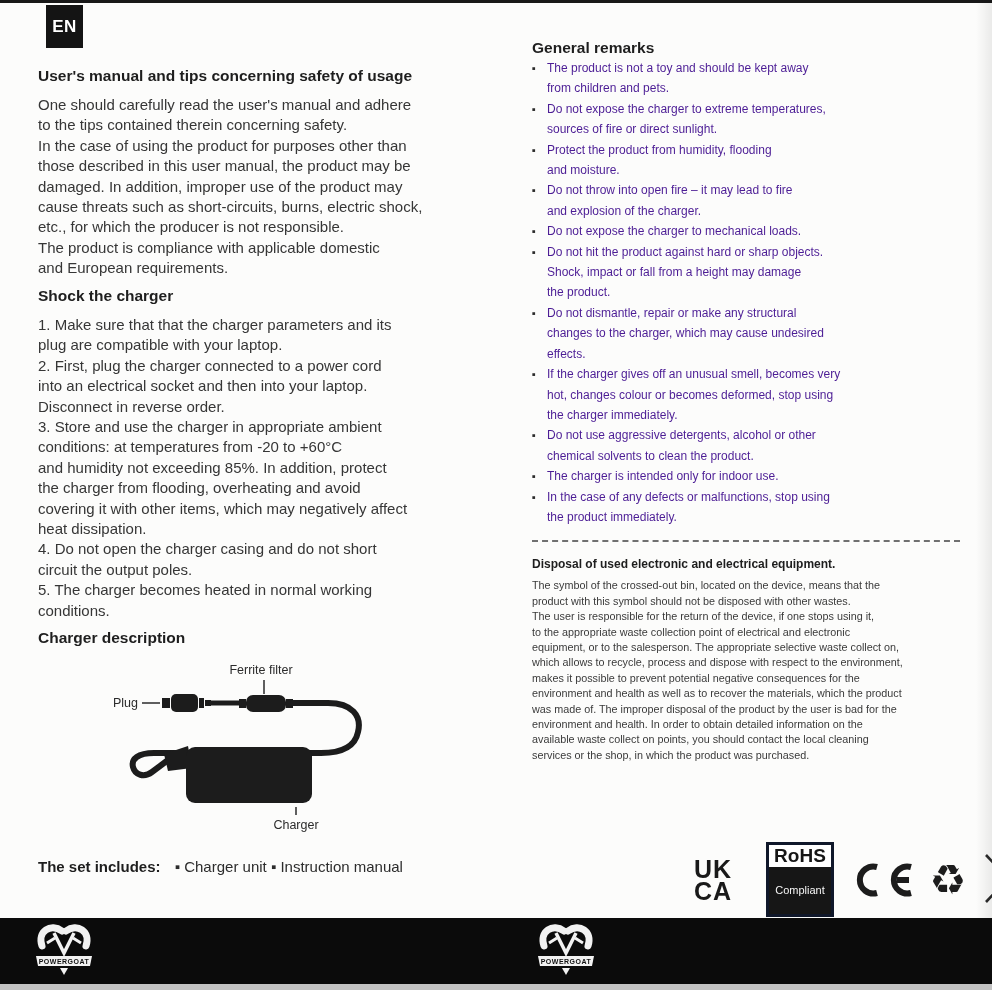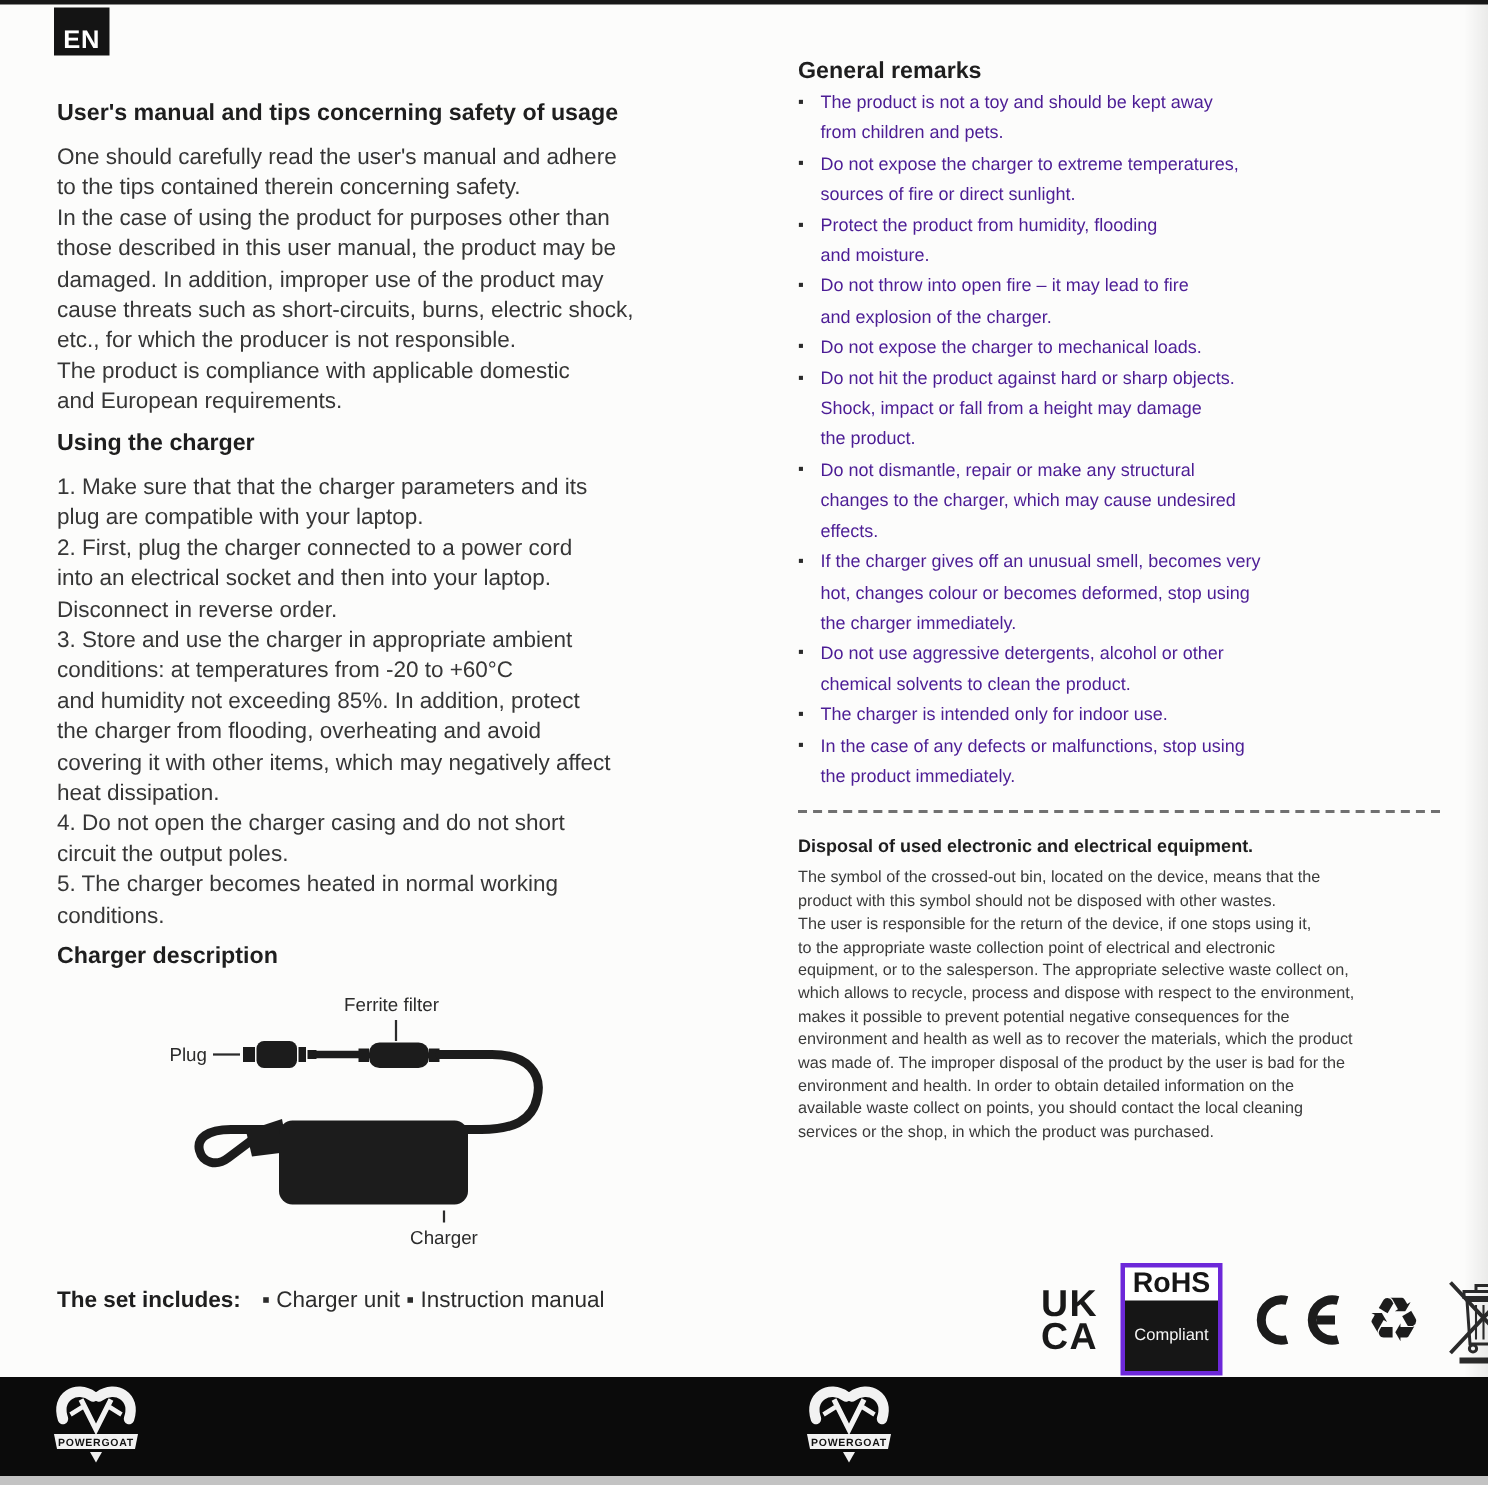--- a/index.html
+++ b/index.html
@@ -10,23 +10,23 @@
   }
   .page {
     position:relative; width:992px; height:990px;
     background:#fcfcfb; overflow:hidden; color:#333;
   }
   .top-edge { position:absolute; top:0; left:0; width:992px; height:3px; background:#181818; }
   .edge-shadow { position:absolute; top:0; right:0; width:16px; height:918px;
     background:linear-gradient(to right, rgba(0,0,0,0), rgba(0,0,0,0.07)); pointer-events:none; }
 
   .en-badge {
-    position:absolute; left:36px; top:5px; width:37px; height:32px;
+    position:absolute; left:46px; top:5px; width:37px; height:43px;
     background:#141414; color:#fff; font-weight:bold; font-size:17px;
-    display:flex; align-items:flex-end; justify-content:center; letter-spacing:.5px;
+    display:flex; align-items:center; justify-content:center; letter-spacing:.5px;
   }
 
   .h1 { font-size:15.5px; font-weight:bold; color:#1e1e1e; line-height:20px; }
   .bodytext { font-size:15px; line-height:20.4px; color:#363636; white-space:pre; }
 
   .sec-safety { position:absolute; left:38px; top:66px; width:470px; }
   .sec-safety .h1 { margin-bottom:9px; }
   .sec-using  { position:absolute; left:38px; top:286px; width:470px; }
   .sec-using .h1 { margin-bottom:9px; }
   .sec-desc   { position:absolute; left:38px; top:628px; width:470px; }
@@ -46,21 +46,21 @@
   }
   .remarks li::before {
     content:"▪"; position:absolute; left:0; top:0; font-size:11px; line-height:20.4px; color:#2a2a2a;
   }
   .dash-sep { border:none; border-top:2px dashed #707070; margin:13px 0 15px 0; width:428px; }
   .disposal-title { font-size:12px; font-weight:bold; color:#1e1e1e; margin-bottom:7px; }
   .disposal-body { font-size:10.8px; line-height:15.4px; color:#3a3a3a; white-space:pre; }
 
   .certs { position:absolute; left:694px; top:842px; display:flex; align-items:center; gap:15px; }
   .ukca { font-weight:bold; font-size:25px; line-height:22px; color:#191919; letter-spacing:1px; text-align:center; }
-  .rohs { border:3px solid #6d28d9; background:#fff; text-align:center; }
+  .rohs { border:3px solid #0f172a; background:#fff; text-align:center;margin-left:19px; }
   .rohs-top { font-weight:bold; font-size:19px; color:#161616; padding:0 5px; line-height:22px; }
   .rohs-bottom { background:#161616; color:#f5f5f5; font-size:11px; line-height:15px; padding:16px 4px; }
   .recycle-glyph { font-family:"DejaVu Sans", sans-serif; font-size:41px; color:#1c1c1c; line-height:44px; }
 
   .band { position:absolute; left:0; top:918px; width:992px; height:66px; background:#0b0b0b; }
   .band-strip { position:absolute; left:0; top:984px; width:992px; height:6px; background:#c3c3c3; }
   .goat { position:absolute; top:922px; width:60px; height:54px; }
   .goat-1 { left:34px; }
   .goat-2 { left:536px; }
 
@@ -83,21 +83,21 @@
 In the case of using the product for purposes other than
 those described in this user manual, the product may be
 damaged. In addition, improper use of the product may
 cause threats such as short-circuits, burns, electric shock,
 etc., for which the producer is not responsible.
 The product is compliance with applicable domestic
 and European requirements.</div>
   </div>
 
   <div class="sec-using">
-    <div class="h1">Using the charger</div>
+    <div class="h1">Shock the charger</div>
     <div class="bodytext">1. Make sure that that the charger parameters and its
 plug are compatible with your laptop.
 2. First, plug the charger connected to a power cord
 into an electrical socket and then into your laptop.
 Disconnect in reverse order.
 3. Store and use the charger in appropriate ambient
 conditions: at temperatures from -20 to +60°C
 and humidity not exceeding 85%. In addition, protect
 the charger from flooding, overheating and avoid
 covering it with other items, which may negatively affect

